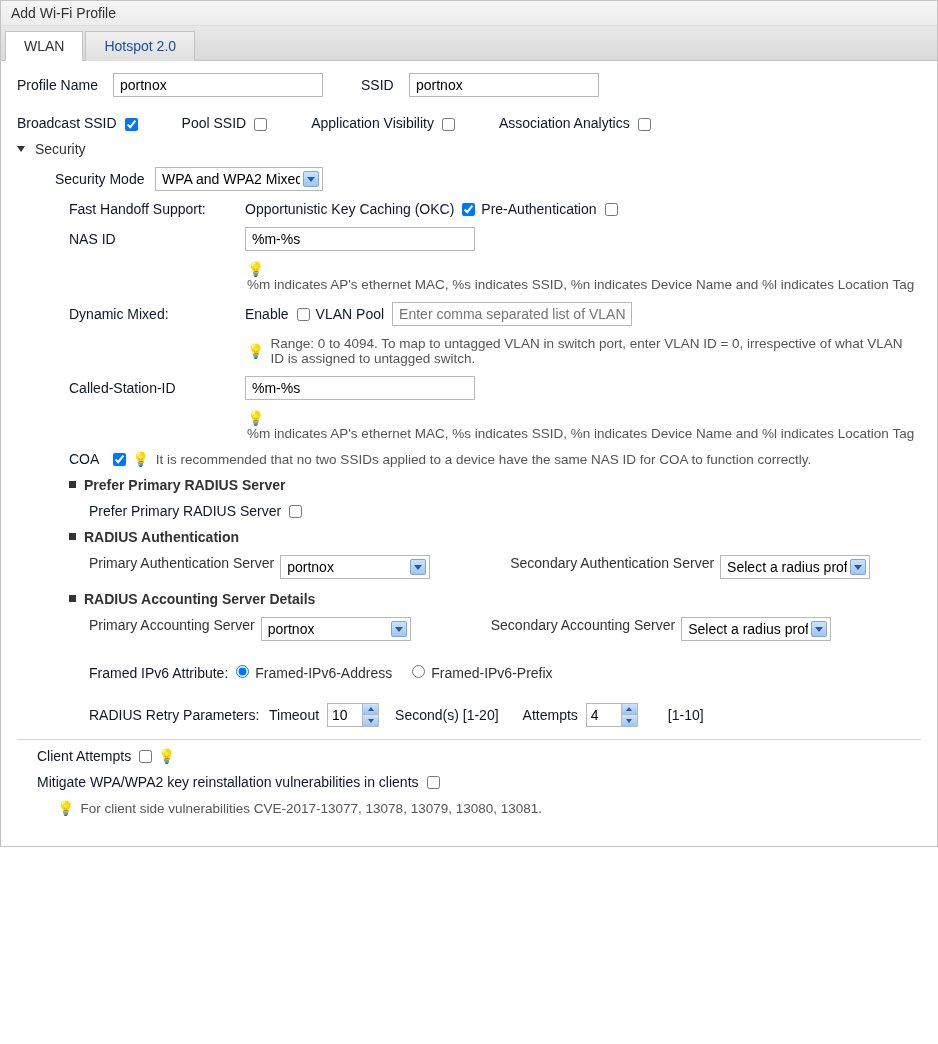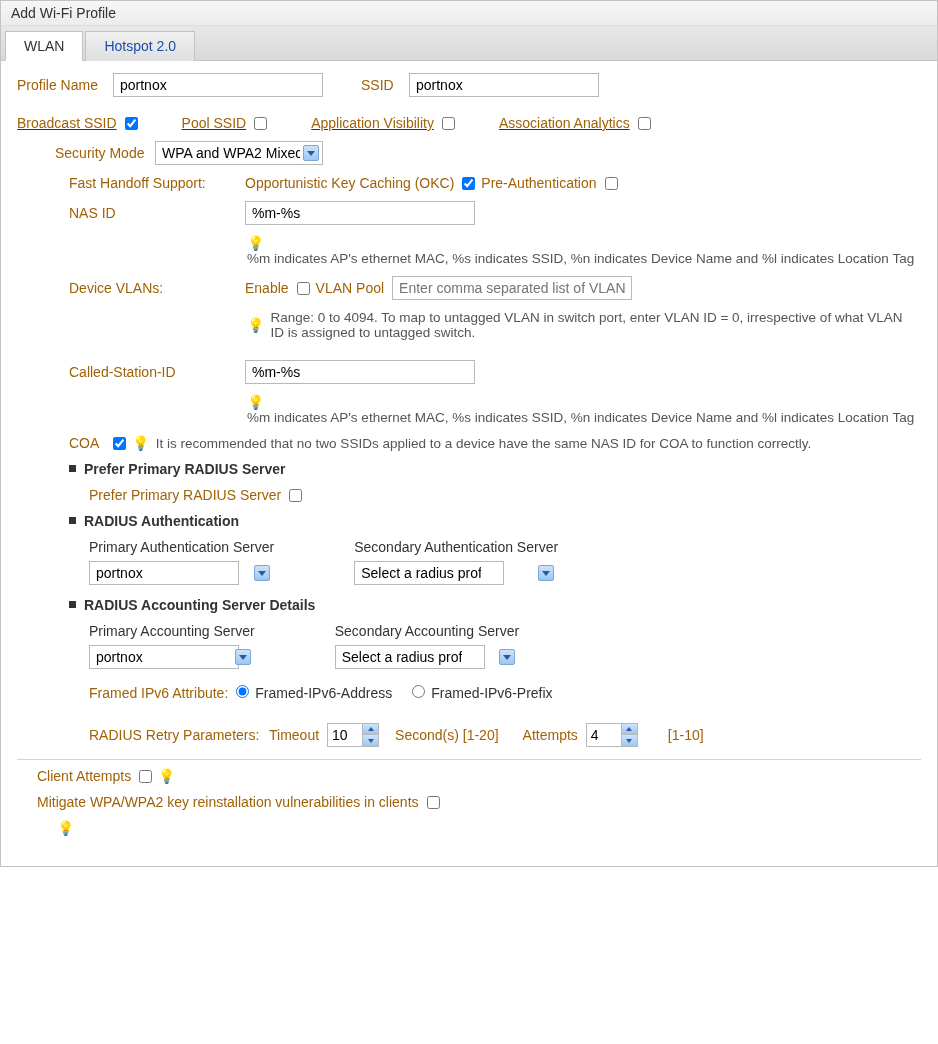--- a/index.html
+++ b/index.html
@@ -41,30 +41,30 @@
     position: relative;
     top: 1px;
   }
   .tab.active {
     background: #fff;
     color: #333;
     border-bottom: 1px solid #fff;
   }
   .content { padding: 12px 16px 20px 16px; background: #fff; }
   .row { display: flex; align-items: center; margin-bottom: 10px; flex-wrap: wrap; }
-  .lbl { display: inline-block; margin-right: 8px; color: #a16207; }
+  .lbl { display: inline-block; margin-right: 8px; color: #0f172a; }
   input[type="text"] {
     border: 1px solid #b8b8b8;
     padding: 3px 6px;
     font-size: 14px;
     height: 24px;
     background: #fff;
   }
   input[type="checkbox"], input[type="radio"] { margin: 0 6px 0 0; }
-  .chk-group { margin-right: 38px; display:inline-flex; align-items:center;text-decoration:underline; }
+  .chk-group { margin-right: 38px; display:inline-flex; align-items:flex-end; }
   .select-wrap { position: relative; display: inline-block; }
   .select-wrap select {
     border: 1px solid #b8b8b8;
     padding: 2px 22px 2px 6px;
     font-size: 14px;
     height: 24px;
     background: #fff;
     appearance: none;
   }
   .select-wrap::after {
@@ -89,21 +89,21 @@
   }
   .sec-header { display:flex; align-items:center; margin: 6px 0 10px 0; }
   .caret { width:0;height:0;border-left:4px solid transparent;border-right:4px solid transparent;border-top:6px solid #333;margin-right:10px;}
   .square { width:7px;height:7px;background:#333;display:inline-block;margin-right:8px; position:relative; top:-1px;}
   .bulb { display:inline-block; margin-right:6px; font-size:14px; color:#444;}
   .hint { color:#555; font-size:13.5px; }
   .subcontent { padding-left: 38px; }
   .subsub { padding-left: 20px; }
   .divider { border-top:1px solid #d5d5d5; margin: 12px 0 8px 0;}
   .cols { display:flex; gap:80px; margin-top:4px; margin-bottom:8px;}
-  .col { display:flex; flex-direction:column; gap:6px; }
+  .col { display:flex; flex-direction:row; gap:6px; }
   .spinner { display:inline-flex; align-items:stretch; border:1px solid #b8b8b8;}
   .spinner input { border:none; width:34px; text-align:left; padding:2px 4px; height:22px;}
   .spinner .btns { display:flex; flex-direction:column; }
   .spinner .sbtn { width:16px; height:11px; background:linear-gradient(#cde3fb,#9ec6f3); border-left:1px solid #b8b8b8; display:flex; align-items:center; justify-content:center;}
   .spinner .sbtn:first-child { border-bottom:1px solid #b8b8b8;}
   .arrow-up { width:0;height:0;border-left:3px solid transparent;border-right:3px solid transparent;border-bottom:4px solid #2b5a9b;}
   .arrow-down { width:0;height:0;border-left:3px solid transparent;border-right:3px solid transparent;border-top:4px solid #2b5a9b;}
   .mr20 { margin-right:20px;}
   .mr30 { margin-right:30px;}
   .info-i { font-style:italic; color:#777; font-family:serif;}
@@ -140,20 +140,24 @@
       <span class="chk-group">
         <span class="lbl">Application Visibility</span>
         <input type="checkbox" style="">
       </span>
       <span class="chk-group">
         <span class="lbl">Association Analytics</span>
         <input type="checkbox" style="">
       </span>
     </div>
 
+    <div class="sec-header">
+      <span class="caret"></span>
+      <span>Security</span>
+    </div>
 
     <div class="subcontent">
       <div class="row">
         <span class="lbl" style="width:92px">Security Mode</span>
         <span class="select-wrap">
           <select style="width:168px">
             <option>WPA and WPA2 Mixed mode</option>
           </select>
         </span>
       </div>
@@ -171,32 +175,32 @@
         <div class="row" style="margin-top:2px">
           <span class="lbl" style="width:168px">NAS ID</span>
           <input type="text" style="width: 230px;" value="%m-%s">
         </div>
         <div class="row" style="margin-left:178px">
           <span class="bulb">💡</span>
           <span class="hint">%m indicates AP's ethernet MAC, %s indicates SSID, %n indicates Device Name and %l indicates Location Tag</span>
         </div>
 
         <div class="row">
-          <span class="lbl" style="width:168px">Device VLANs:</span>
+          <span class="lbl" style="width:168px">Dynamic Mixed:</span>
           <span class="lbl">Enable</span>
           <input type="checkbox" class="mr20" style="">
           <span class="lbl">VLAN Pool</span>
           <input type="text" style="width: 240px; color: rgb(153, 153, 153);" placeholder="Enter comma separated list of VLAN IDs">
         </div>
         <div class="row" style="margin-left:178px">
           <span class="bulb">💡</span>
           <span class="hint" style="max-width:640px">Range: 0 to 4094. To map to untagged VLAN in switch port, enter VLAN ID = 0, irrespective of what VLAN ID is assigned to untagged switch.</span>
         </div>
 
-        <div class="row" style="margin-top:20px">
+        <div class="row" style="margin-top:10px">
           <span class="lbl" style="width:168px">Called-Station-ID</span>
           <input type="text" style="width: 230px;" value="%m-%s">
         </div>
         <div class="row" style="margin-left:178px">
           <span class="bulb">💡</span>
           <span class="hint">%m indicates AP's ethernet MAC, %s indicates SSID, %n indicates Device Name and %l indicates Location Tag</span>
         </div>
 
         <div class="row" style="margin-top:6px">
           <span class="lbl" style="margin-right:14px">COA</span>
@@ -237,21 +241,21 @@
           <div class="col">
             <span>Primary Accounting Server</span>
             <span class="select-wrap"><select style="width:150px"><option>portnox</option></select></span>
           </div>
           <div class="col">
             <span>Secondary Accounting Server</span>
             <span class="select-wrap"><select style="width:150px"><option>Select a radius profile</option></select></span>
           </div>
         </div>
 
-        <div class="row subsub" style="margin-top:16px">
+        <div class="row subsub" style="margin-top:24px">
           <span class="lbl">Framed IPv6 Attribute:</span>
           <label class="mr20"><input type="radio" name="fr" checked="" style=""><span>Framed-IPv6-Address</span></label>
           <label><input type="radio" name="fr" style=""><span>Framed-IPv6-Prefix</span></label>
         </div>
 
         <div class="row subsub" style="margin-top:22px;align-items:center">
           <span class="lbl" style="width:172px">RADIUS Retry Parameters:</span>
           <span class="lbl">Timeout</span>
           <span class="spinner">
             <input type="text" value="10" style="">
@@ -289,17 +293,18 @@
         <span class="lbl">Client Attempts</span>
         <input type="checkbox" class="mr30" style="">
         <span class="bulb">💡</span>
       </div>
       <div class="row">
         <span class="lbl">Mitigate WPA/WPA2 key reinstallation vulnerabilities in clients</span>
         <input type="checkbox" style="">
       </div>
       <div class="row" style="margin-left:20px">
         <span class="bulb">💡</span>
+        <span class="hint">For client side vulnerabilities CVE-2017-13077, 13078, 13079, 13080, 13081.</span>
       </div>
     </div>
 
   </div>
 </div>
 
 </body></html>

